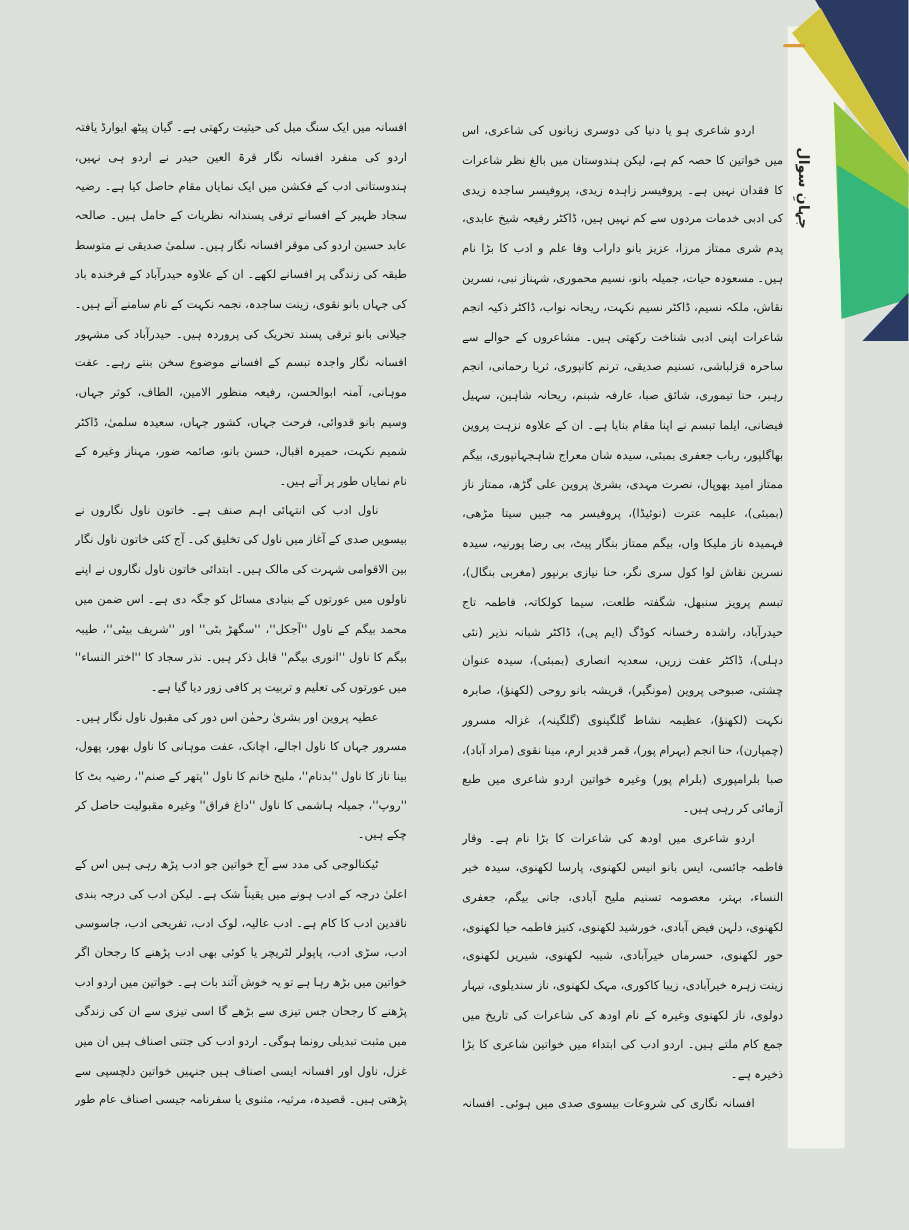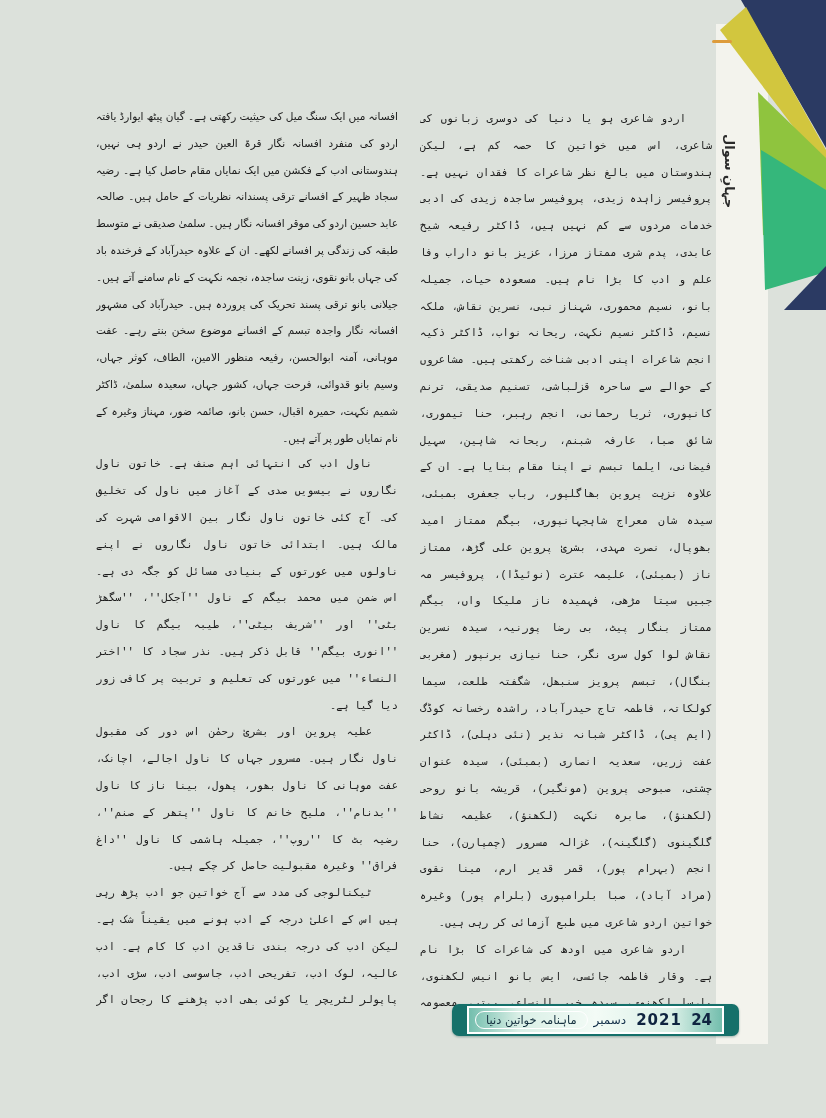--- a/index.html
+++ b/index.html
@@ -34,23 +34,23 @@
     white-space:nowrap;
   }
 
   
   .col{
     position:absolute;direction:rtl;text-align:justify;
     color:#1b1b1b;font-size:10.5px;line-height:26.8px;
     word-spacing:-0.5px;overflow:hidden;
   }
   .col p{margin:0;padding:0;}
-  .col p.indent{text-indent:26px;font-family:Liberation Mono, monospace;}
+  .col p.indent{text-indent:26px;}
   .col-right{left:420px;top:106px;width:292px;height:905px;}
-  .col-left{left:96px;top:103px;width:302px;height:910px;}
+  .col-left{left:68px;top:103px;width:302px;height:910px;}
 
   
   .footer-bar{
     position:absolute;left:452px;top:1004px;width:287px;height:32px;
     display:flex;flex-direction:row;align-items:stretch;
     filter:drop-shadow(0 1px 1px rgba(0,60,55,.35));
   }
   .footer-cap{width:15px;background:#15706a;}
   .footer-cap.left{border-radius:7px 0 0 7px;}
   .footer-cap.right{border-radius:0 7px 7px 0;}
@@ -95,24 +95,14 @@
     <p class="indent">افسانہ نگاری کی شروعات بیسوی صدی میں ہوئی۔ افسانہ نگار خواتین کو ہندوستان کے ادب کا منظرنامہ فراموش نہیں کر سکتا ہے؛ ڈاکٹر رشید جہاں اردو کی پہلی خاتون افسانہ نگار سمجھی جاتی ہیں۔ ان کے بعد حجاب اسماعیل اور نذر سجاد حیدر کے افسانے اردو میں نظر آئے۔ اردو افسانہ نگاری میں عصمت چغتائی کا نام اہمیت کا حامل ہے۔ صدیقہ بیگم سیوہاروی نے بھی کئی اردو افسانے لکھے۔ تشکیل اختر کے افسانوں کی کتاب ''درپن'' اردو</p>
   </div>
 
   <div class="col col-left">
     <p>افسانہ میں ایک سنگ میل کی حیثیت رکھتی ہے۔ گیان پیٹھ ایوارڈ یافتہ اردو کی منفرد افسانہ نگار قرۃ العین حیدر نے اردو ہی نہیں، ہندوستانی ادب کے فکشن میں ایک نمایاں مقام حاصل کیا ہے۔ رضیہ سجاد ظہیر کے افسانے ترقی پسندانہ نظریات کے حامل ہیں۔ صالحہ عابد حسین اردو کی موقر افسانہ نگار ہیں۔ سلمیٰ صدیقی نے متوسط طبقہ کی زندگی پر افسانے لکھے۔ ان کے علاوہ حیدرآباد کے فرخندہ باد کی جہاں بانو نقوی، زینت ساجدہ، نجمہ نکہت کے نام سامنے آتے ہیں۔ جیلانی بانو ترقی پسند تحریک کی پروردہ ہیں۔ حیدرآباد کی مشہور افسانہ نگار واجدہ تبسم کے افسانے موضوع سخن بنتے رہے۔ عفت موہانی، آمنہ ابوالحسن، رفیعہ منظور الامین، الطاف، کوثر جہاں، وسیم بانو قدوائی، فرحت جہاں، کشور جہاں، سعیدہ سلمیٰ، ڈاکٹر شمیم نکہت، حمیرہ اقبال، حسن بانو، صائمہ ضور، مہناز وغیرہ کے نام نمایاں طور پر آتے ہیں۔</p>
     <p class="indent">ناول ادب کی انتہائی اہم صنف ہے۔ خاتون ناول نگاروں نے بیسویں صدی کے آغاز میں ناول کی تخلیق کی۔ آج کئی خاتون ناول نگار بین الاقوامی شہرت کی مالک ہیں۔ ابتدائی خاتون ناول نگاروں نے اپنے ناولوں میں عورتوں کے بنیادی مسائل کو جگہ دی ہے۔ اس ضمن میں محمد بیگم کے ناول ''آجکل''، ''سگھڑ بٹی'' اور ''شریف بیٹی''، طیبہ بیگم کا ناول ''انوری بیگم'' قابل ذکر ہیں۔ نذر سجاد کا ''اختر النساء'' میں عورتوں کی تعلیم و تربیت پر کافی زور دیا گیا ہے۔</p>
     <p class="indent">عطیہ پروین اور بشریٰ رحمٰن اس دور کی مقبول ناول نگار ہیں۔ مسرور جہاں کا ناول اجالے، اچانک، عفت موہانی کا ناول بھور، پھول، بینا ناز کا ناول ''بدنام''، ملیح خانم کا ناول ''پتھر کے صنم''، رضیہ بٹ کا ''روپ''، جمیلہ ہاشمی کا ناول ''داغ فراق'' وغیرہ مقبولیت حاصل کر چکے ہیں۔</p>
     <p class="indent">ٹیکنالوجی کی مدد سے آج خواتین جو ادب پڑھ رہی ہیں اس کے اعلیٰ درجہ کے ادب ہونے میں یقیناً شک ہے۔ لیکن ادب کی درجہ بندی ناقدین ادب کا کام ہے۔ ادب عالیہ، لوک ادب، تفریحی ادب، جاسوسی ادب، سڑی ادب، پاپولر لٹریچر یا کوئی بھی ادب پڑھنے کا رجحان اگر خواتین میں بڑھ رہا ہے تو یہ خوش آئند بات ہے۔ خواتین میں اردو ادب پڑھنے کا رجحان جس تیزی سے بڑھے گا اسی تیزی سے ان کی زندگی میں مثبت تبدیلی رونما ہوگی۔ اردو ادب کی جتنی اصناف ہیں ان میں غزل، ناول اور افسانہ ایسی اصناف ہیں جنہیں خواتین دلچسپی سے پڑھتی ہیں۔ قصیدہ، مرثیہ، مثنوی یا سفرنامہ جیسی اصناف عام طور پر وہی خواتین پڑھتی ہیں جنہیں کسی کالج یا یونیورسٹی کی نصابی ضرورتوں کو پورا کرنا ہو۔ افسانہ اور ناول کا معاملہ یہ ہے کہ بانو قدسیہ، عصمت چغتائی، واجدہ تبسم اور رضیہ بٹ جیسی فکشن لکھنے</p>
   </div>
 
-  <div class="footer-bar">
-    <div class="footer-cap left"></div>
-    <div class="footer-mid">
-      <span class="footer-name">ماہنامہ خواتین دنیا</span>
-      <span class="footer-month">دسمبر</span>
-      <span class="footer-year">2021</span>
-      <span class="footer-num">24</span>
-    </div>
-    <div class="footer-cap right"></div>
-  </div>
 
 </div>
 
 </body></html>

